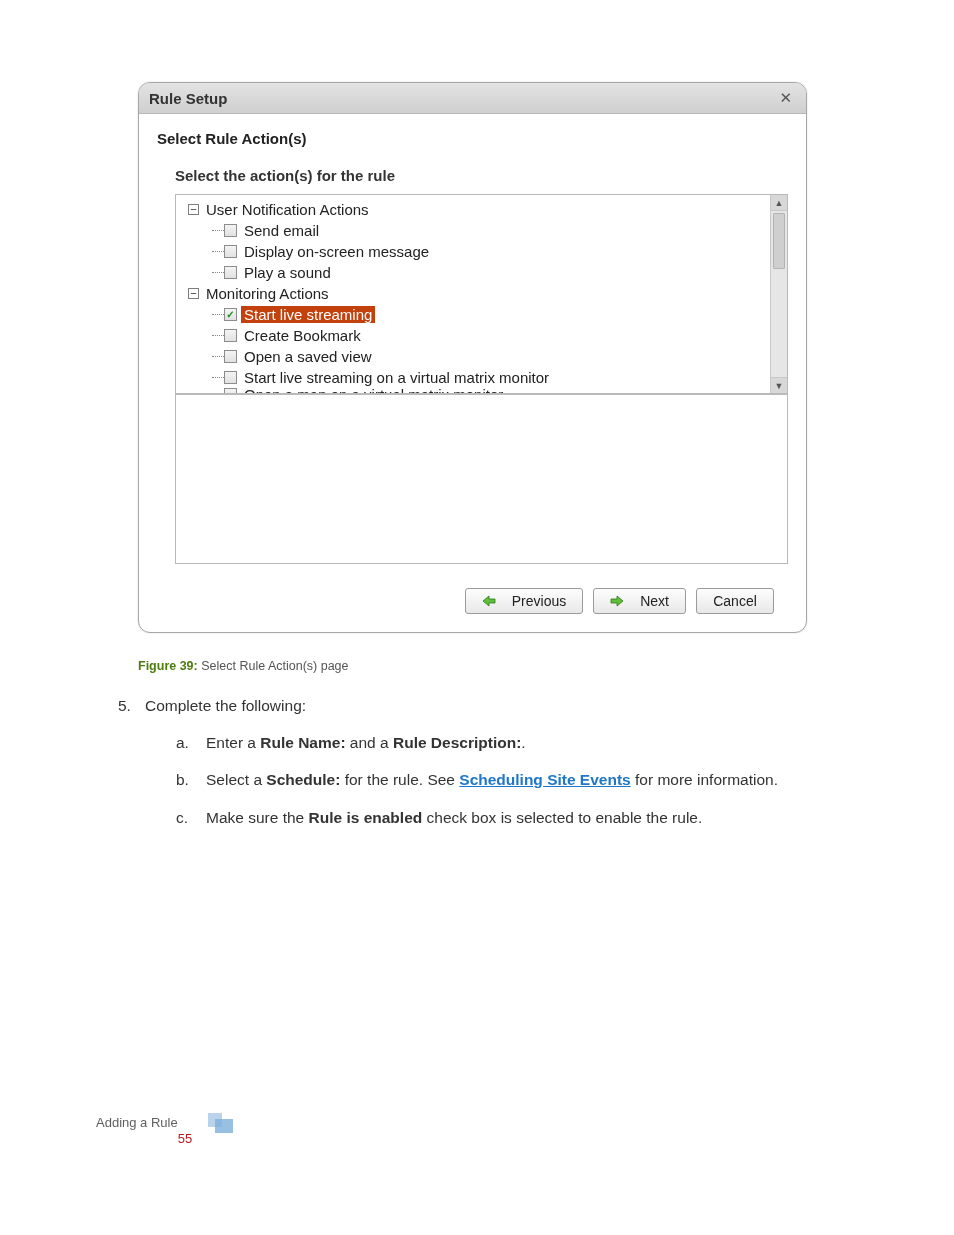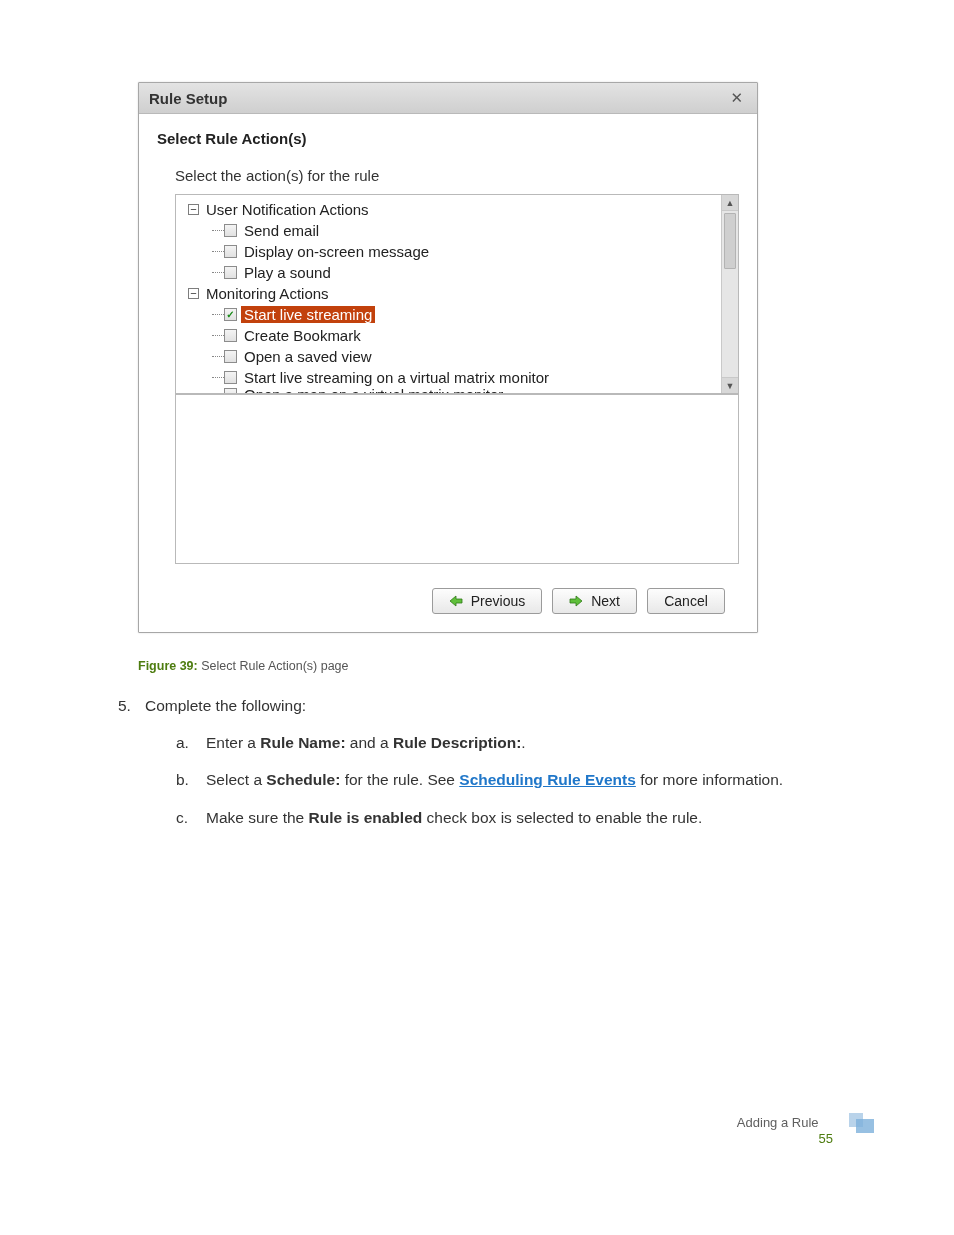--- a/index.html
+++ b/index.html
@@ -14,24 +14,24 @@
     position: relative;
   }
   .page {
     padding: 82px 80px 40px 80px;
     min-height: 1170px;
     position: relative;
   }
 
   
   .dialog {
-    width: 620px;
+    width: 669px;
     margin-left: 58px;
     border: 1px solid #a7a7a7;
-    border-radius: 1px;
+    border-radius: 12px;
     background: #fff;
     box-shadow: 0 0 2px rgba(0,0,0,0.15);
     overflow: hidden;
   }
   .dlg-title {
     background: linear-gradient(#e3e3e3, #cfcfcf);
     border-bottom: 1px solid #b9b9b9;
     padding: 6px 10px;
     display: flex;
     justify-content: space-between;
@@ -55,20 +55,21 @@
     font-weight: bold;
     font-size: 15px;
     margin-bottom: 20px;
     color: #222;
   }
   .dlg-instr {
     font-size: 15px;
     margin-bottom: 10px;
     margin-left: 18px;
     color: #333;
+    font-weight: bold;
   }
   .tree-panel {
     border: 1px solid #b9b9b9;
     height: 200px;
     position: relative;
     margin-left: 18px;
     background: #fff;
     overflow: hidden;
   }
   .tree-scroll {
@@ -179,21 +180,21 @@
   .dlg-btnrow {
     display: flex;
     justify-content: flex-end;
     gap: 10px;
     margin-top: 24px;
     padding-right: 14px;
   }
   .dlg-btn {
     display: inline-flex;
     align-items: center;
-    gap: 8px;
+    gap: 16px;
     min-width: 78px;
     height: 26px;
     padding: 0 16px;
     background: linear-gradient(#fdfdfd, #e8e8e8);
     border: 1px solid #9b9b9b;
     border-radius: 3px;
     font-size: 14px;
     color: #222;
     cursor: pointer;
     justify-content: center;
@@ -236,26 +237,26 @@
     cursor: pointer;
   }
 
   
   .page-footer {
     position: absolute;
     left: 96px;
     right: 80px;
     bottom: 24px;
     display: flex;
-    justify-content: flex-end;
+    justify-content: flex-start;
     align-items: center;
     font-size: 13px;
     color: #5f5f5f;
   }
-  .page-num { color: #4d7c0f; font-size: 13px; margin-right: 10px; margin-top: 32px;}
+  .page-num { color: #b91c1c; font-size: 13px; margin-right: 10px; margin-top: 32px;}
   .footer-logo {
     width: 31px;
     height: 20px;
     position: relative;
   }
   .footer-logo .sq1 {
     position: absolute; width: 14px; height: 14px; background: #b9d3ea; left: 6px; top: 0;
   }
   .footer-logo .sq2 {
     position: absolute; width: 18px; height: 14px; background: #7db0db; left: 13px; top: 6px; opacity: 0.8;
@@ -374,21 +375,21 @@
     <div class="doc-sublist">
       <div class="doc-sub">
         <span class="doc-sub-marker">a.</span>
         <span>
           <span>Enter a </span><span class="bold">Rule Name:</span><span> and a </span><span class="bold">Rule Description:</span><span>.</span>
         </span>
       </div>
       <div class="doc-sub">
         <span class="doc-sub-marker">b.</span>
         <span>
-          <span>Select a </span><span class="bold">Schedule:</span><span> for the rule. See </span><span class="link-doc">Scheduling Rule Events</span><span> for more information.</span>
+          <span>Select a </span><span class="bold">Schedule:</span><span> for the rule. See </span><span class="link-doc">Scheduling Site Events</span><span> for more information.</span>
         </span>
       </div>
       <div class="doc-sub">
         <span class="doc-sub-marker">c.</span>
         <span>
           <span>Make sure the </span><span class="bold">Rule is enabled</span><span> check box is selected to enable the rule.</span>
         </span>
       </div>
     </div>
   </div>

